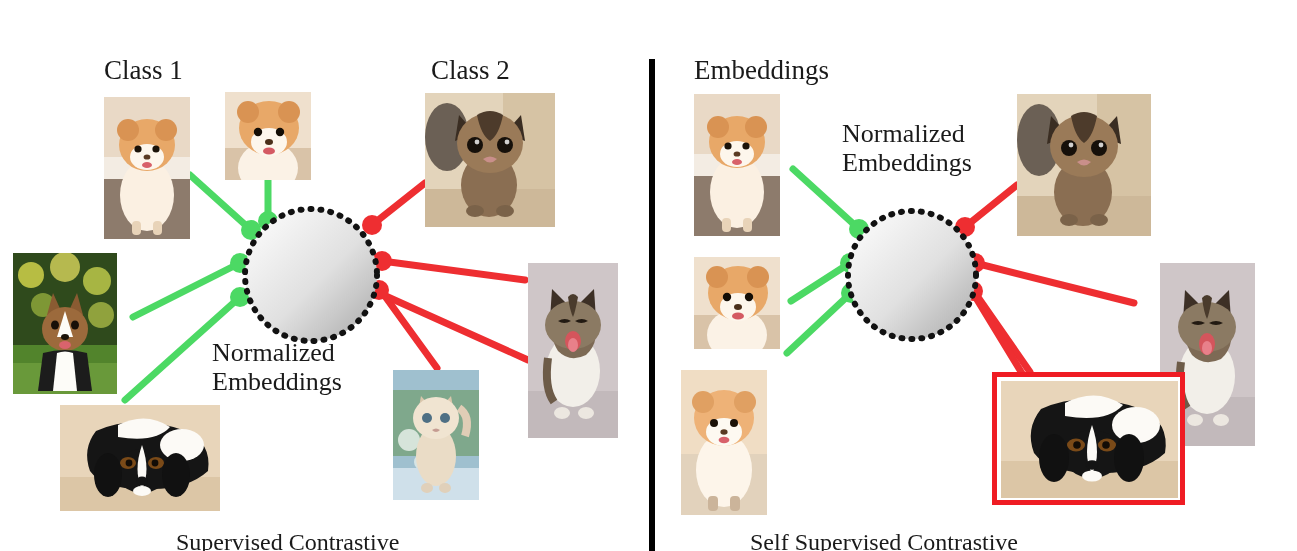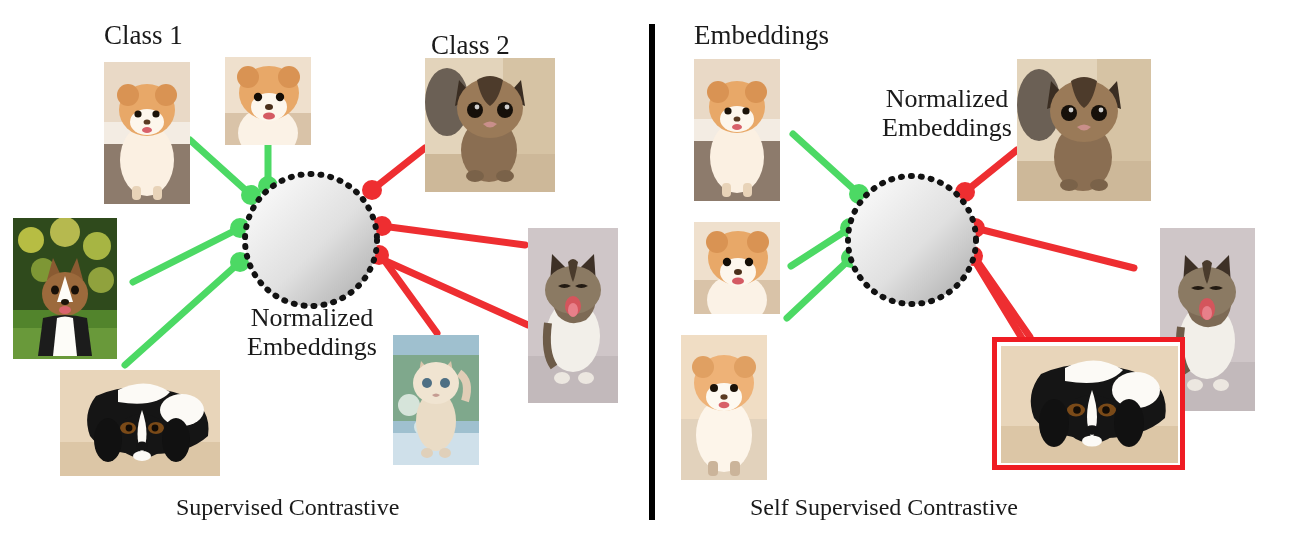--- a/index.html
+++ b/index.html
@@ -1,43 +1,43 @@
 <!DOCTYPE html>
 <html><head>
 <meta charset="utf-8">
 <style>
   html,body{margin:0;padding:0;background:#fff;}
   body{width:1297px;height:551px;position:relative;overflow:hidden;
        font-family:"Liberation Serif","DejaVu Serif",serif;color:#111;}
-  .fig{position:absolute;inset:0;}
+  .fig{position:absolute;inset:0;margin-top:35px;}
   .panel{position:absolute;top:0;height:551px;}
   #panel-left{left:0;width:652px;}
   #panel-right{left:652px;width:645px;}
 
   .divider{position:absolute;left:649px;top:24px;width:6px;height:496px;background:#000;}
 
   .hdr{position:absolute;font-size:27px;line-height:1;white-space:nowrap;color:#1a1a1a;}
   .caption{position:absolute;font-size:24px;line-height:1;white-space:nowrap;color:#1a1a1a;}
-  .embed-label{position:absolute;font-size:26px;line-height:1.12;text-align:center;color:#1a1a1a;white-space:nowrap;}
+  .embed-label{position:absolute;font-size:26px;line-height:1.12;color:#1a1a1a;white-space:nowrap;}
 
   .photo{position:absolute;overflow:hidden;background:#f2f0ee;}
   .photo svg{display:block;width:100%;height:100%;}
   .hl-box{position:absolute;border:5px solid #ef1c23;background:#fff;box-sizing:border-box;}
 
   svg.edges{position:absolute;left:0;top:0;width:100%;height:551px;pointer-events:none;}
 </style>
 </head>
 <body>
 
 <div class="fig">
 
   <div class="panel" id="panel-left">
 
     <div class="hdr" style="left:104px;top:22px;">Class 1</div>
-    <div class="hdr" style="left:431px;top:32px;">Class 2</div>
+    <div class="hdr" style="left:431px;top:22px;">Class 2</div>
 
     <svg class="edges" viewBox="0 0 652 551">
       <g stroke="#4CD964" stroke-width="7" stroke-linecap="round" fill="none">
         <line x1="190" y1="140" x2="251" y2="195"></line>
         <line x1="268" y1="145" x2="268" y2="186"></line>
         <line x1="133" y1="282" x2="240" y2="228"></line>
         <line x1="125" y1="365" x2="240" y2="262"></line>
       </g>
       <g stroke="#EE2E31" stroke-width="7" stroke-linecap="round" fill="none">
         <line x1="425" y1="148" x2="372" y2="190"></line>

